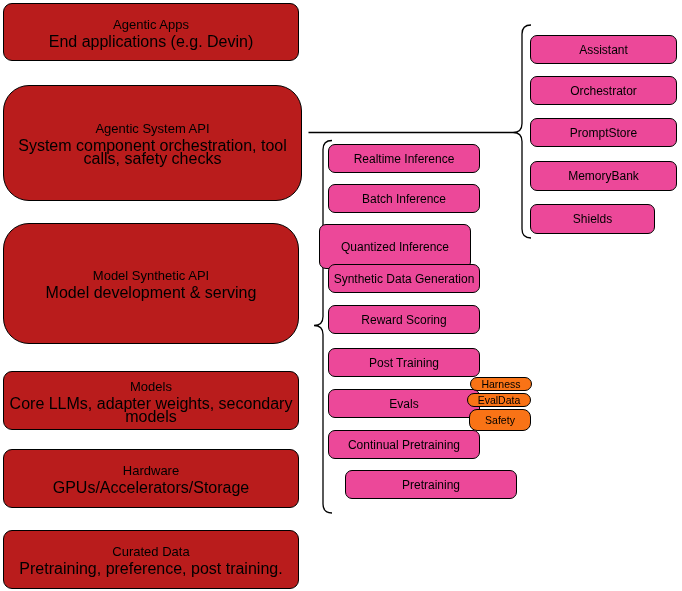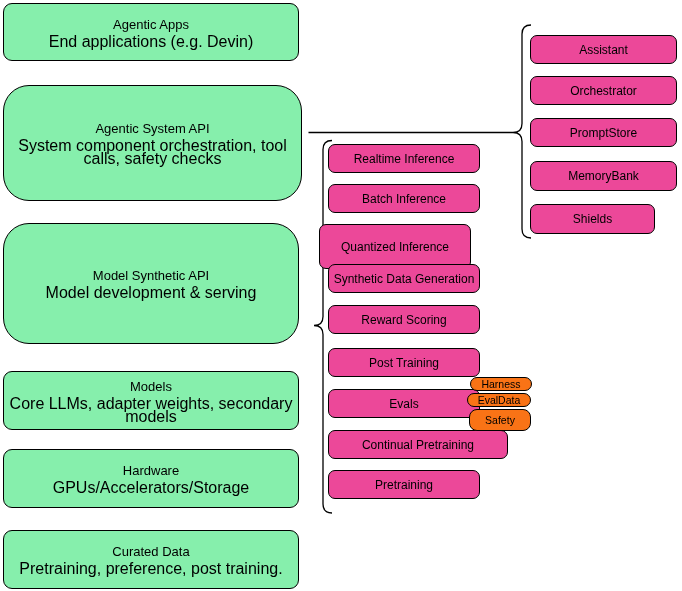--- a/index.html
+++ b/index.html
@@ -20,21 +20,21 @@
     position: absolute;
     left: 0; top: 0;
     width: 682px;
     height: 591px;
     pointer-events: none;
   }
   .box {
     position: absolute;
     box-sizing: border-box;
     border: 1.3px solid #000000;
-    background: #86efac;
+    background: #b91c1c;
     display: flex;
     flex-direction: column;
     align-items: center;
     justify-content: center;
     text-align: center;
   }
   .r10 { border-radius: 9px; }
   .r26 { border-radius: 26px; }
   .box .title {
     font-size: 13px;
@@ -126,24 +126,24 @@
   </div>
   <div class="mbox" style="left:328px; top:305px; width:152px; height:29px">
     <span>Reward Scoring</span>
   </div>
   <div class="mbox" style="left:328px; top:348px; width:152px; height:29px">
     <span>Post Training</span>
   </div>
   <div class="mbox" style="left:328px; top:389px; width:152px; height:29px">
     <span>Evals</span>
   </div>
-  <div class="mbox" style="left:328px; top:430px; width:180px; height:29px">
+  <div class="mbox" style="left:328px; top:430px; width:152px; height:29px">
     <span>Continual Pretraining</span>
   </div>
-  <div class="mbox" style="left:328px; top:470px; width:152px; height:29px">
+  <div class="mbox" style="left:345px; top:470px; width:172px; height:29px">
     <span>Pretraining</span>
   </div>
 
   <div class="pill" style="left:470px; top:377px; width:62px; height:14px">
     <span>Harness</span>
   </div>
   <div class="pill" style="left:467px; top:393px; width:64px; height:14px">
     <span>EvalData</span>
   </div>
   <div class="pill" style="left:469px; top:409px; width:62px; height:22px">

